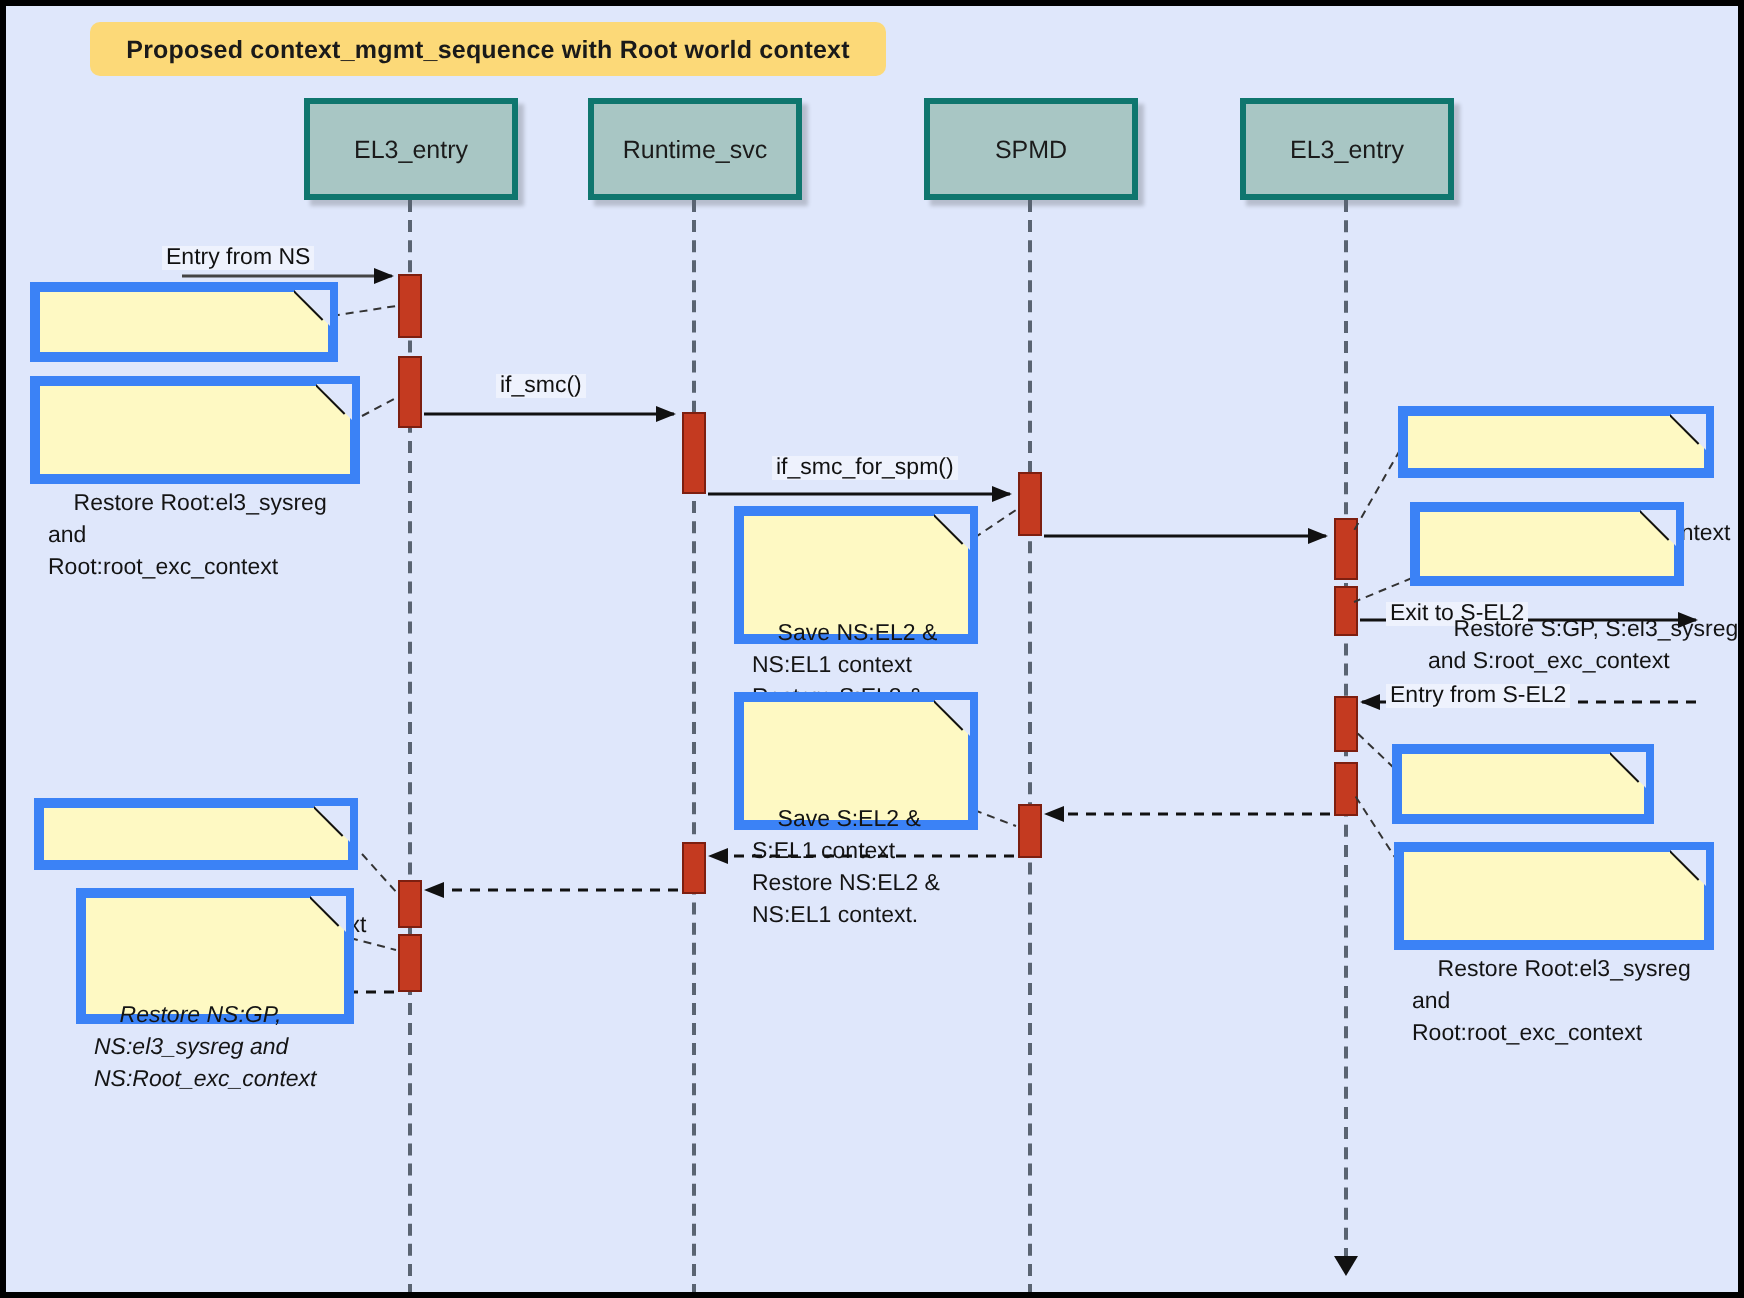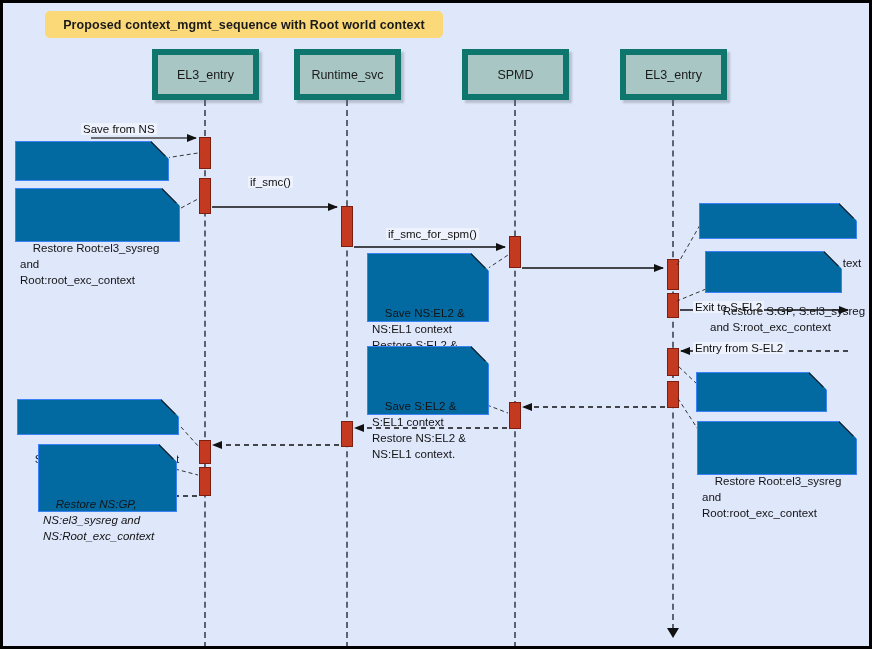--- a/index.html
+++ b/index.html
@@ -35,21 +35,21 @@
     color: #1a1a1a;
     letter-spacing: 0.1px;
   }
 
   
   .participant {
     position: absolute;
     width: 107px;
     height: 51px;
     background: #a8c6c4;
-    border: 6px solid #0f766e;
+    border: 3px solid #0f766e;
     box-shadow: 3px 3px 2px rgba(0,0,0,0.18);
     display: flex;
     align-items: center;
     justify-content: center;
     font-size: 12.5px;
     color: #1b1b1b;
     box-sizing: border-box;
   }
 
   
@@ -71,22 +71,22 @@
     position: absolute;
     width: 12px;
     background: #c43a20;
     border: 1.5px solid #7d1f10;
     box-sizing: border-box;
   }
 
   
   .note {
     position: absolute;
-    background: #0369a1;
-    border: 1px solid #3b82f6;
+    background: #fef9c3;
+    border: 5px solid #3b82f6;
     box-sizing: border-box;
     font-size: 11.5px;
     line-height: 16px;
     color: #141414;
     padding: 3px 5px 3px 4px;
     white-space: pre;
   }
   .note .fold {
     position: absolute;
     top: -1px;
@@ -203,22 +203,22 @@
     <line x1="484" y1="266" x2="505" y2="252" stroke="#333" stroke-width="1" stroke-dasharray="4,3"></line>
     <line x1="697" y1="222" x2="673" y2="264" stroke="#333" stroke-width="1" stroke-dasharray="4,3"></line>
     <line x1="703" y1="286" x2="674" y2="298" stroke="#333" stroke-width="1" stroke-dasharray="4,3"></line>
     <line x1="694" y1="381" x2="674" y2="362" stroke="#333" stroke-width="1" stroke-dasharray="4,3"></line>
     <line x1="696" y1="428" x2="674" y2="394" stroke="#333" stroke-width="1" stroke-dasharray="4,3"></line>
     <line x1="484" y1="402" x2="505" y2="410" stroke="#333" stroke-width="1" stroke-dasharray="4,3"></line>
     <line x1="178" y1="424" x2="196" y2="444" stroke="#333" stroke-width="1" stroke-dasharray="4,3"></line>
     <line x1="172" y1="466" x2="195" y2="472" stroke="#333" stroke-width="1" stroke-dasharray="4,3"></line>
   </svg>
 
-  <div class="msg-label" style="left:78px; top:120px;">Save from NS</div>
-  <div class="msg-label" style="left:245px; top:173px;text-align:center;">if_smc()</div>
+  <div class="msg-label" style="left:78px; top:120px;">Entry from NS</div>
+  <div class="msg-label" style="left:245px; top:184px;text-align:center;">if_smc()</div>
   <div class="msg-label" style="left:383px; top:225px;">if_smc_for_spm()</div>
   <div class="msg-label" style="left:690px; top:298px;">Exit to S-EL2</div>
   <div class="msg-label" style="left:690px; top:339px;">Entry from S-EL2</div>
 
   <div class="note" style="left:12px; top:138px; width:154px; height:40px;">
     <span class="fold"></span>
     <span class="fold-edge"></span>
     <span>Save NS:GP and
 NS:Root_exc_context</span>
   </div>

